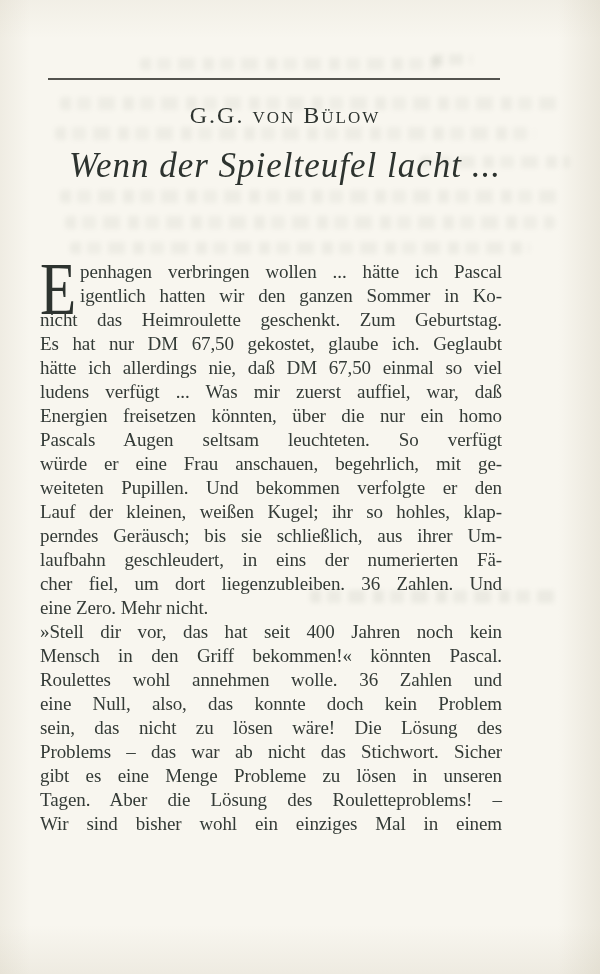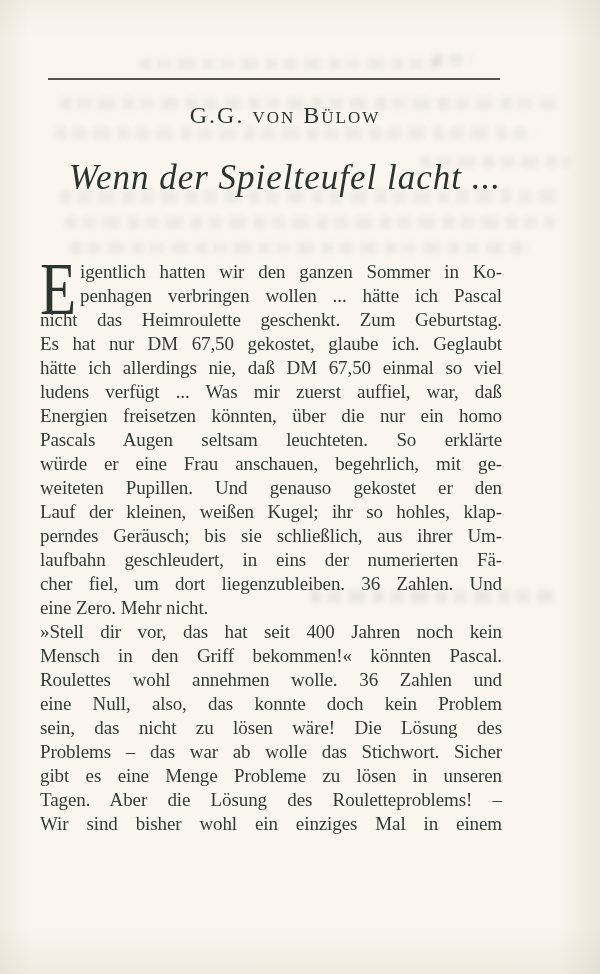--- a/index.html
+++ b/index.html
@@ -41,21 +41,21 @@
     width:570px;
     text-align:center;
     font-variant:small-caps;
     font-size:24px;
     letter-spacing:2px;
     color:#2d332f;
   }
 
   .title{
     position:absolute;
-    left:0; top:158px;
+    left:0; top:146px;
     width:570px;
     text-align:center;
     font-style:italic;
     font-size:35px;
     letter-spacing:1px;
     color:#2d332f;
     white-space:nowrap;
   }
 
   .textblock{
@@ -108,39 +108,39 @@
 
   <div class="rule"></div>
 
   <div class="author">G.G. von Bülow</div>
 
   <div class="title">Wenn der Spielteufel lacht ...</div>
 
   <div class="dropcap">E</div>
 
   <div class="textblock">
+      <div class="line indent">penhagen verbringen wollen ... hätte ich Pascal</div>
       <div class="line indent">igentlich hatten wir den ganzen Sommer in Ko-</div>
-      <div class="line indent">penhagen verbringen wollen ... hätte ich Pascal</div>
       <div class="line">nicht das Heimroulette geschenkt. Zum Geburtstag.</div>
       <div class="line">Es hat nur DM 67,50 gekostet, glaube ich. Geglaubt</div>
       <div class="line">hätte ich allerdings nie, daß DM 67,50 einmal so viel</div>
       <div class="line">ludens verfügt ... Was mir zuerst auffiel, war, daß</div>
       <div class="line">Energien freisetzen könnten, über die nur ein homo</div>
-      <div class="line">Pascals Augen seltsam leuchteten. So erklärte</div>
+      <div class="line">Pascals Augen seltsam leuchteten. So verfügt</div>
       <div class="line">würde er eine Frau anschauen, begehrlich, mit ge-</div>
-      <div class="line">weiteten Pupillen. Und genauso gekostet er den</div>
+      <div class="line">weiteten Pupillen. Und bekommen verfolgte er den</div>
       <div class="line">Lauf der kleinen, weißen Kugel; ihr so hohles, klap-</div>
       <div class="line">perndes Geräusch; bis sie schließlich, aus ihrer Um-</div>
       <div class="line">laufbahn geschleudert, in eins der numerierten Fä-</div>
       <div class="line">cher fiel, um dort liegenzubleiben. 36 Zahlen. Und</div>
       <div class="line last">eine Zero. Mehr nicht.</div>
       <div class="line">»Stell dir vor, das hat seit 400 Jahren noch kein</div>
       <div class="line">Mensch in den Griff bekommen!« könnten Pascal.</div>
       <div class="line">Roulettes wohl annehmen wolle. 36 Zahlen und</div>
       <div class="line">eine Null, also, das konnte doch kein Problem</div>
       <div class="line">sein, das nicht zu lösen wäre! Die Lösung des</div>
-      <div class="line">Problems – das war ab wolle das Stichwort. Sicher</div>
+      <div class="line">Problems – das war ab nicht das Stichwort. Sicher</div>
       <div class="line">gibt es eine Menge Probleme zu lösen in unseren</div>
       <div class="line">Tagen. Aber die Lösung des Rouletteproblems! –</div>
       <div class="line">Wir sind bisher wohl ein einziges Mal in einem</div>
     </div>
 
 </div>
 
 </body></html>

